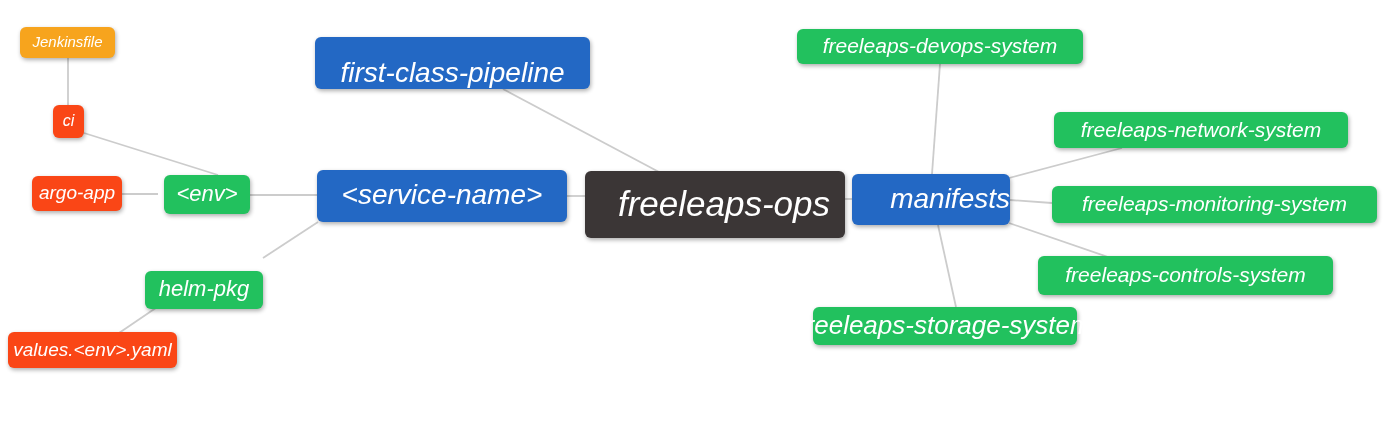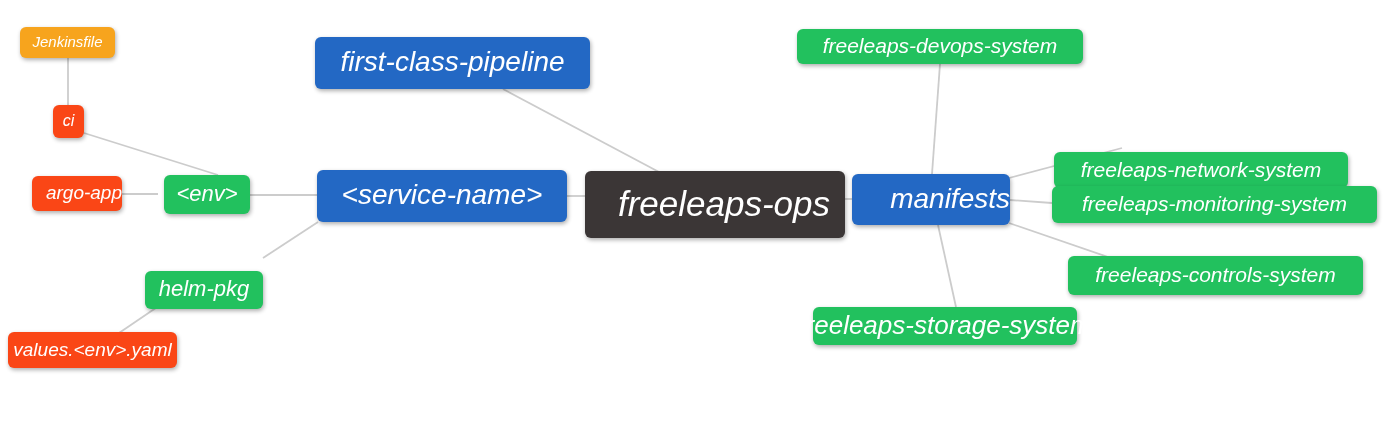--- a/index.html
+++ b/index.html
@@ -62,53 +62,53 @@
       <line x1="1009" y1="223" x2="1108" y2="257" stroke="#cccccc" stroke-width="1.8"></line>
       <line x1="938" y1="225" x2="956" y2="307" stroke="#cccccc" stroke-width="1.8"></line>
     </svg>
   <div>
       <div class="node" style="left: 20px; top: 27px; width: 95px; height: 31px; background: rgb(247, 164, 29); font-size: 15px; color: rgb(255, 255, 255);">
         <span>Jenkinsfile</span>
       </div>
       <div class="node" style="left: 53px; top: 105px; width: 31px; height: 33px; background: rgb(250, 70, 22); font-size: 16px; color: rgb(255, 255, 255);">
         <span>ci</span>
       </div>
-      <div class="node" style="left: 32px; top: 176px; width: 90px; height: 35px; background: rgb(250, 70, 22); font-size: 19px; color: rgb(255, 255, 255); justify-content: flex-end;">
+      <div class="node" style="left: 32px; top: 176px; width: 90px; height: 35px; background: rgb(250, 70, 22); font-size: 19px; color: rgb(255, 255, 255);">
         <span>argo-app</span>
       </div>
       <div class="node" style="left: 158px; top: 175px; width: 86px; height: 39px; background: rgb(34, 193, 94); font-size: 22px; color: rgb(255, 255, 255); margin-left: 6px;">
         <span>&lt;env&gt;</span>
       </div>
       <div class="node" style="left: 145px; top: 259px; width: 118px; height: 38px; background: rgb(34, 193, 94); font-size: 22px; color: rgb(255, 255, 255); margin-top: 12px;">
         <span>helm-pkg</span>
       </div>
       <div class="node" style="left: 8px; top: 332px; width: 169px; height: 36px; background: rgb(250, 70, 22); font-size: 19px; color: rgb(255, 255, 255);">
         <span>values.&lt;env&gt;.yaml</span>
       </div>
-      <div class="node" style="left: 315px; top: 37px; width: 275px; height: 52px; background: rgb(35, 104, 196); font-size: 28px; color: rgb(255, 255, 255);">
+      <div class="node" style="left: 315px; top: 37px; width: 275px; height: 52px; background: rgb(35, 104, 196); font-size: 28px; color: rgb(255, 255, 255); align-items: flex-end;">
         <span>first-class-pipeline</span>
       </div>
       <div class="node" style="left: 317px; top: 170px; width: 250px; height: 52px; background: rgb(35, 104, 196); font-size: 28px; color: rgb(255, 255, 255);">
         <span>&lt;service-name&gt;</span>
       </div>
       <div class="node" style="left: 585px; top: 171px; width: 260px; height: 67px; background: rgb(59, 54, 54); font-size: 35px; color: rgb(255, 255, 255); padding-left: 18px;">
         <span>freeleaps-ops</span>
       </div>
       <div class="node" style="left: 852px; top: 174px; width: 158px; height: 51px; background: rgb(35, 104, 196); font-size: 28px; color: rgb(255, 255, 255); justify-content: flex-end;">
         <span>manifests</span>
       </div>
       <div class="node" style="left: 797px; top: 29px; width: 286px; height: 35px; background: rgb(34, 193, 94); font-size: 21px; color: rgb(255, 255, 255); align-items: center;">
         <span>freeleaps-devops-system</span>
       </div>
-      <div class="node" style="left: 1054px; top: 112px; width: 294px; height: 36px; background: rgb(34, 193, 94); font-size: 21px; color: rgb(255, 255, 255); margin-top: 40px;">
+      <div class="node" style="left: 1054px; top: 112px; width: 294px; height: 36px; background: rgb(34, 193, 94); font-size: 21px; color: rgb(255, 255, 255);">
         <span>freeleaps-network-system</span>
       </div>
       <div class="node" style="left: 1052px; top: 186px; width: 325px; height: 37px; background: rgb(34, 193, 94); font-size: 21px; color: rgb(255, 255, 255);">
         <span>freeleaps-monitoring-system</span>
       </div>
-      <div class="node" style="left: 1068px; top: 256px; width: 295px; height: 39px; background: rgb(34, 193, 94); font-size: 21px; color: rgb(255, 255, 255);">
+      <div class="node" style="left: 1038px; top: 256px; width: 295px; height: 39px; background: rgb(34, 193, 94); font-size: 21px; color: rgb(255, 255, 255);">
         <span>freeleaps-controls-system</span>
       </div>
       <div class="node" style="left: 813px; top: 307px; width: 264px; height: 38px; background: rgb(34, 193, 94); font-size: 26px; color: rgb(255, 255, 255);">
         <span>freeleaps-storage-system</span>
       </div>
     </div>
 </div>
 
 </body></html>

